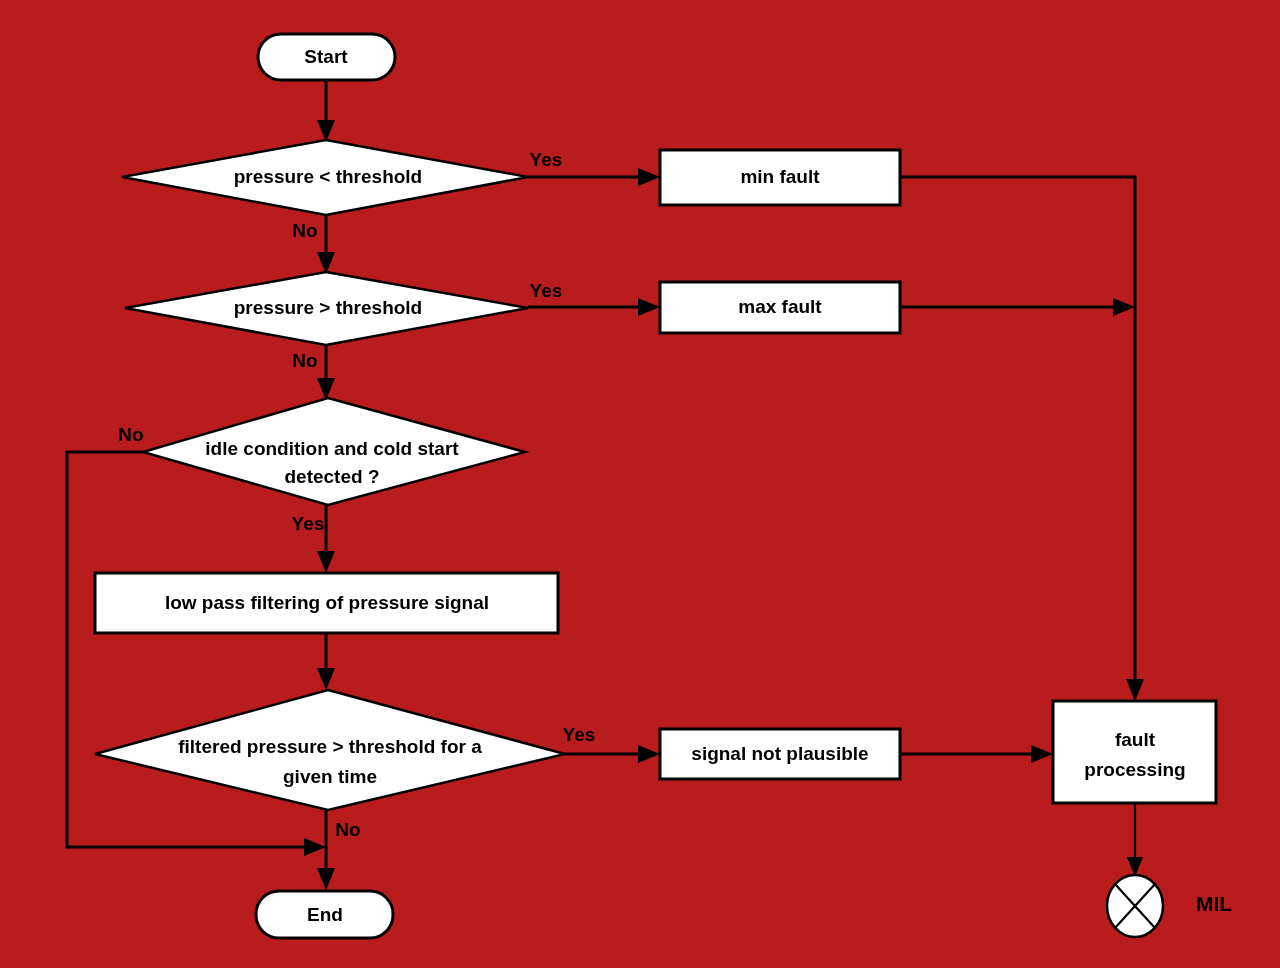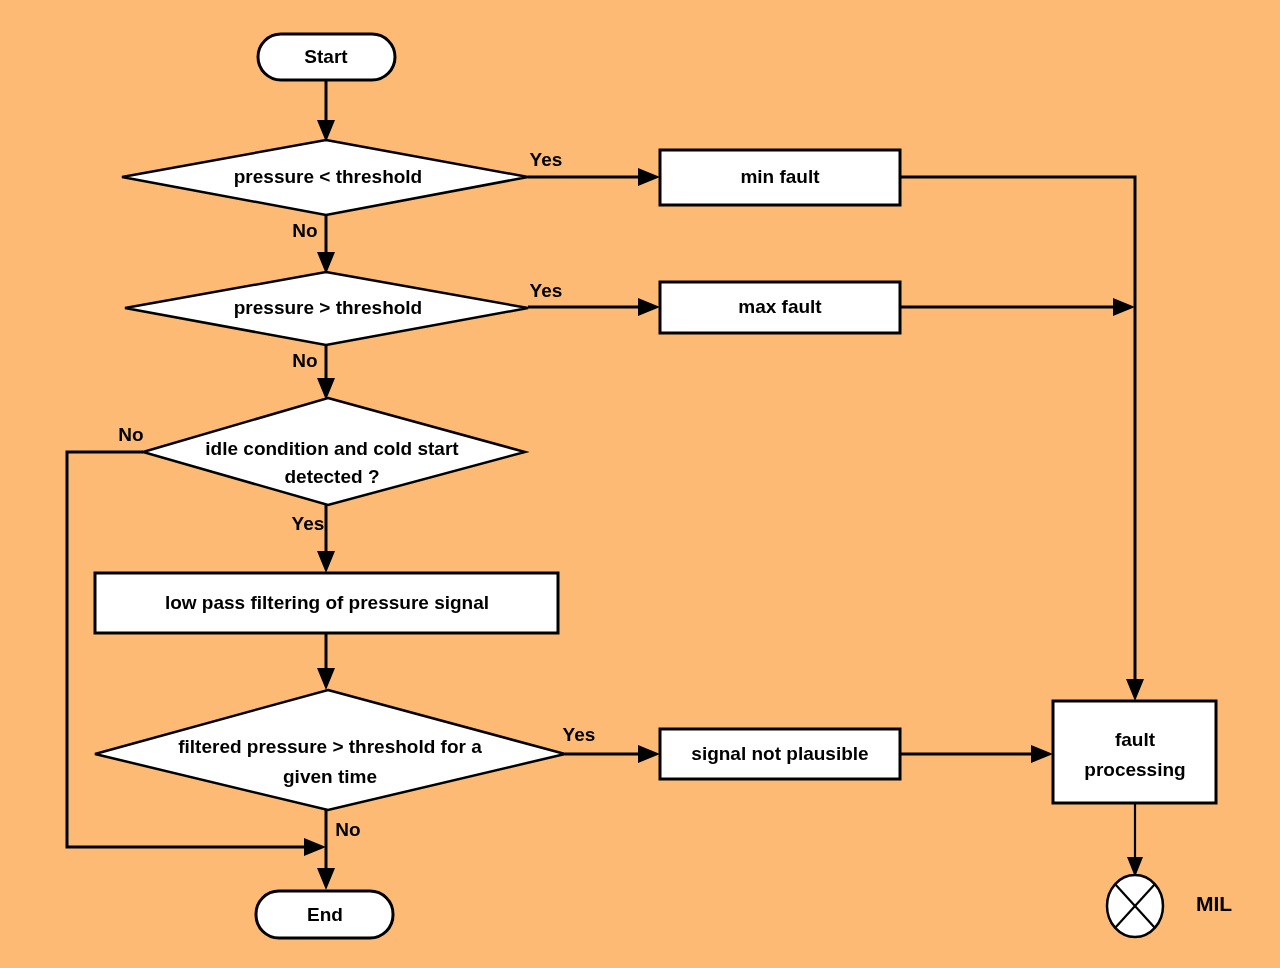--- a/index.html
+++ b/index.html
@@ -4,21 +4,21 @@
 <style>
   html, body {
     margin: 0;
     padding: 0;
     background: #ffffff;
   }
   #stage {
     position: relative;
     width: 1280px;
     height: 968px;
-    background: #fdba74;
+    background: #b91c1c;
     overflow: hidden;
   }
   svg#flow {
     display: block;
     width: 1280px;
     height: 968px;
   }
   .shape-stroke {
     fill: #ffffff;
     stroke: #000000;

